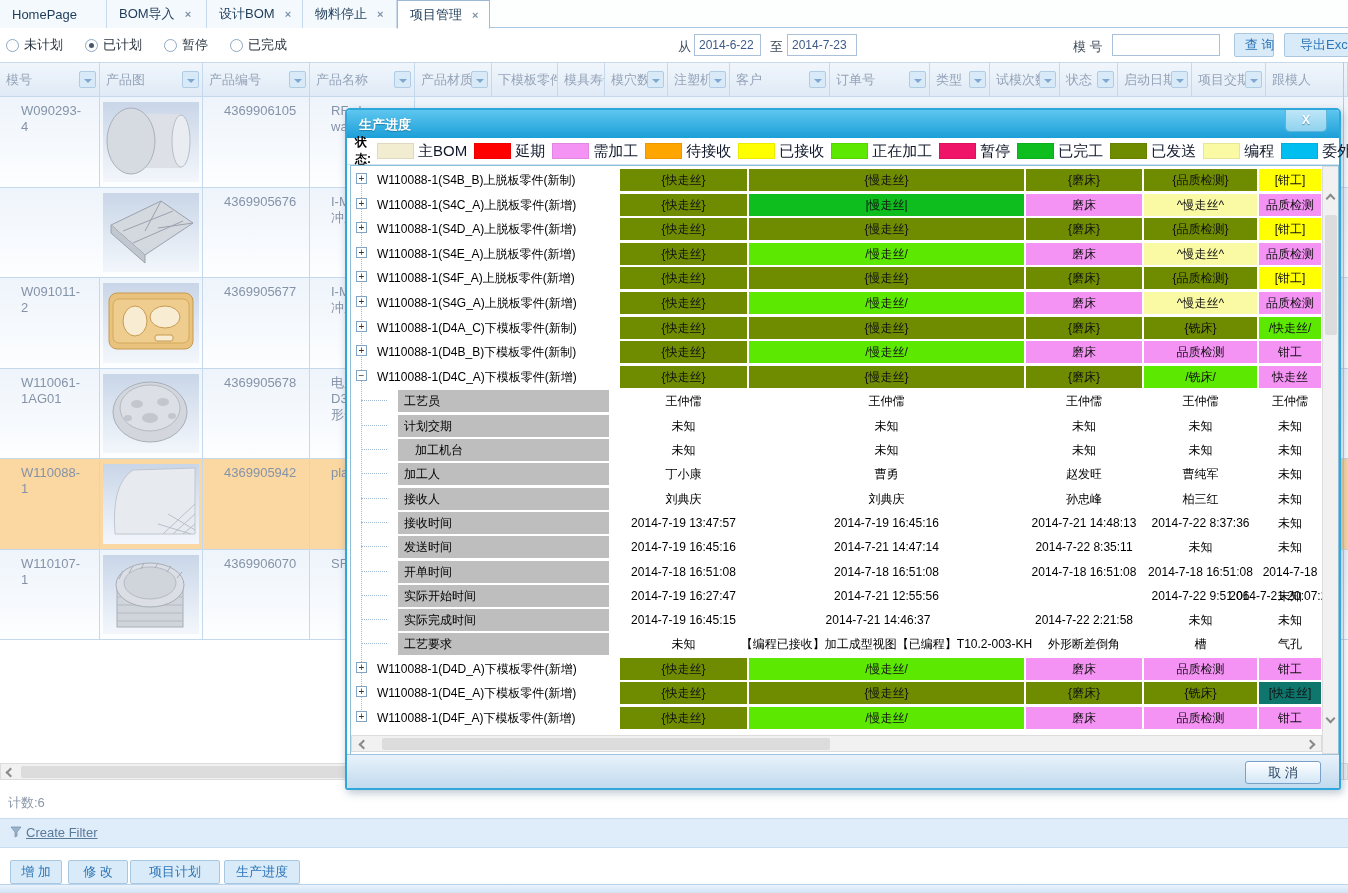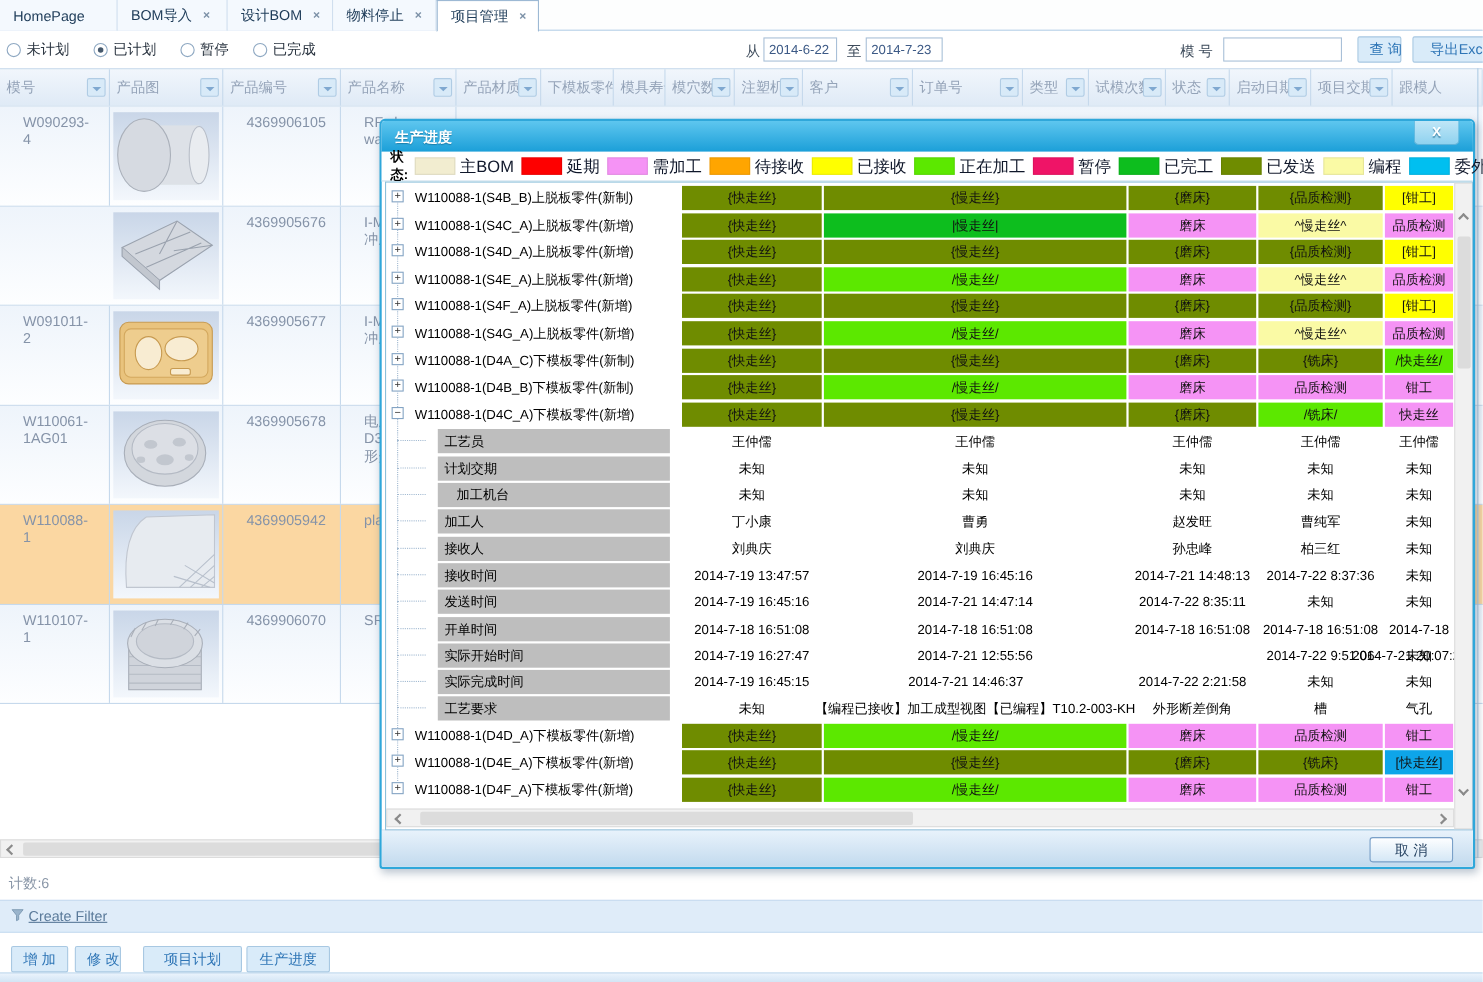--- a/index.html
+++ b/index.html
@@ -275,21 +275,21 @@
   <div id="filterbar" class="abs">
     <span id="cfilter">
       <svg id="funnel" width="12" height="12" viewBox="0 0 12 12" style="position:relative;top:1px;margin-right:4px;">
         <path d="M1,1 L11,1 L7,6 L7,10 L5,11 L5,6 Z" fill="#9ab4cc" stroke="#7a96b0" stroke-width="0.8"></path>
       </svg><span>Create Filter</span>
     </span>
   </div>
 
   <div id="btnrow" class="abs">
       <div class="btn abs" style="left: 10px; top: 2px; width: 52px;">增 加</div>
-      <div class="btn abs" style="left: 68px; top: 2px; width: 42px;">修 改</div>
+      <div class="btn abs" style="left: 68px; top: 2px; width: 60px;">修 改</div>
       <div class="btn abs" style="left: 130px; top: 2px; width: 90px;">项目计划</div>
       <div class="btn abs" style="left: 224px; top: 2px; width: 76px;">生产进度</div>
     </div>
   <div id="statusbar" class="abs"></div>
 
   <div id="dialog" class="abs">
     <div id="dtitle">
       <span id="dtitletext">生产进度</span>
       <span id="dclose">X</span>
     </div>
@@ -411,21 +411,21 @@
         <div class="cell" style="left: 398px; top: 491.7px; width: 275px; background: rgb(92, 232, 0);">/慢走丝/</div>
         <div class="cell" style="left: 675px; top: 491.7px; width: 116px; background: rgb(245, 147, 245);">磨床</div>
         <div class="cell" style="left: 793px; top: 491.7px; width: 113px; background: rgb(245, 147, 245);">品质检测</div>
         <div class="cell" style="left: 908px; top: 491.7px; width: 62px; background: rgb(245, 147, 245);">钳工</div>
         <div class="texp" style="top: 520.3px;">+</div>
         <div class="tname" style="top: 519.3px; width: 240px;">W110088-1(D4E_A)下模板零件(新增)</div>
         <div class="cell" style="left: 269px; top: 516.3px; width: 127px; background: rgb(111, 140, 0);">{快走丝}</div>
         <div class="cell" style="left: 398px; top: 516.3px; width: 275px; background: rgb(111, 140, 0);">{慢走丝}</div>
         <div class="cell" style="left: 675px; top: 516.3px; width: 116px; background: rgb(111, 140, 0);">{磨床}</div>
         <div class="cell" style="left: 793px; top: 516.3px; width: 113px; background: rgb(111, 140, 0);">{铣床}</div>
-        <div class="cell" style="left: 908px; top: 516.3px; width: 62px; background: #0ea5e9;">[快走丝]</div>
+        <div class="cell" style="left: 908px; top: 516.3px; width: 62px; background: #0f766e;">[快走丝]</div>
         <div class="texp" style="top: 544.9px;">+</div>
         <div class="tname" style="top: 543.9px; width: 240px;">W110088-1(D4F_A)下模板零件(新增)</div>
         <div class="cell" style="left: 269px; top: 540.9px; width: 127px; background: rgb(111, 140, 0);">{快走丝}</div>
         <div class="cell" style="left: 398px; top: 540.9px; width: 275px; background: rgb(92, 232, 0);">/慢走丝/</div>
         <div class="cell" style="left: 675px; top: 540.9px; width: 116px; background: rgb(245, 147, 245);">磨床</div>
         <div class="cell" style="left: 793px; top: 540.9px; width: 113px; background: rgb(245, 147, 245);">品质检测</div>
         <div class="cell" style="left: 908px; top: 540.9px; width: 62px; background: rgb(245, 147, 245);">钳工</div>
         <div class="dash" style="left: 10px; top: 234.4px; width: 26px;"></div>
         <div class="dlabel" style="left: 47px; top: 224.4px; width: 211px;">工艺员</div>
         <div class="dval" style="left: 82.5px; top: 224.4px; width: 500px;">王仲儒</div>

